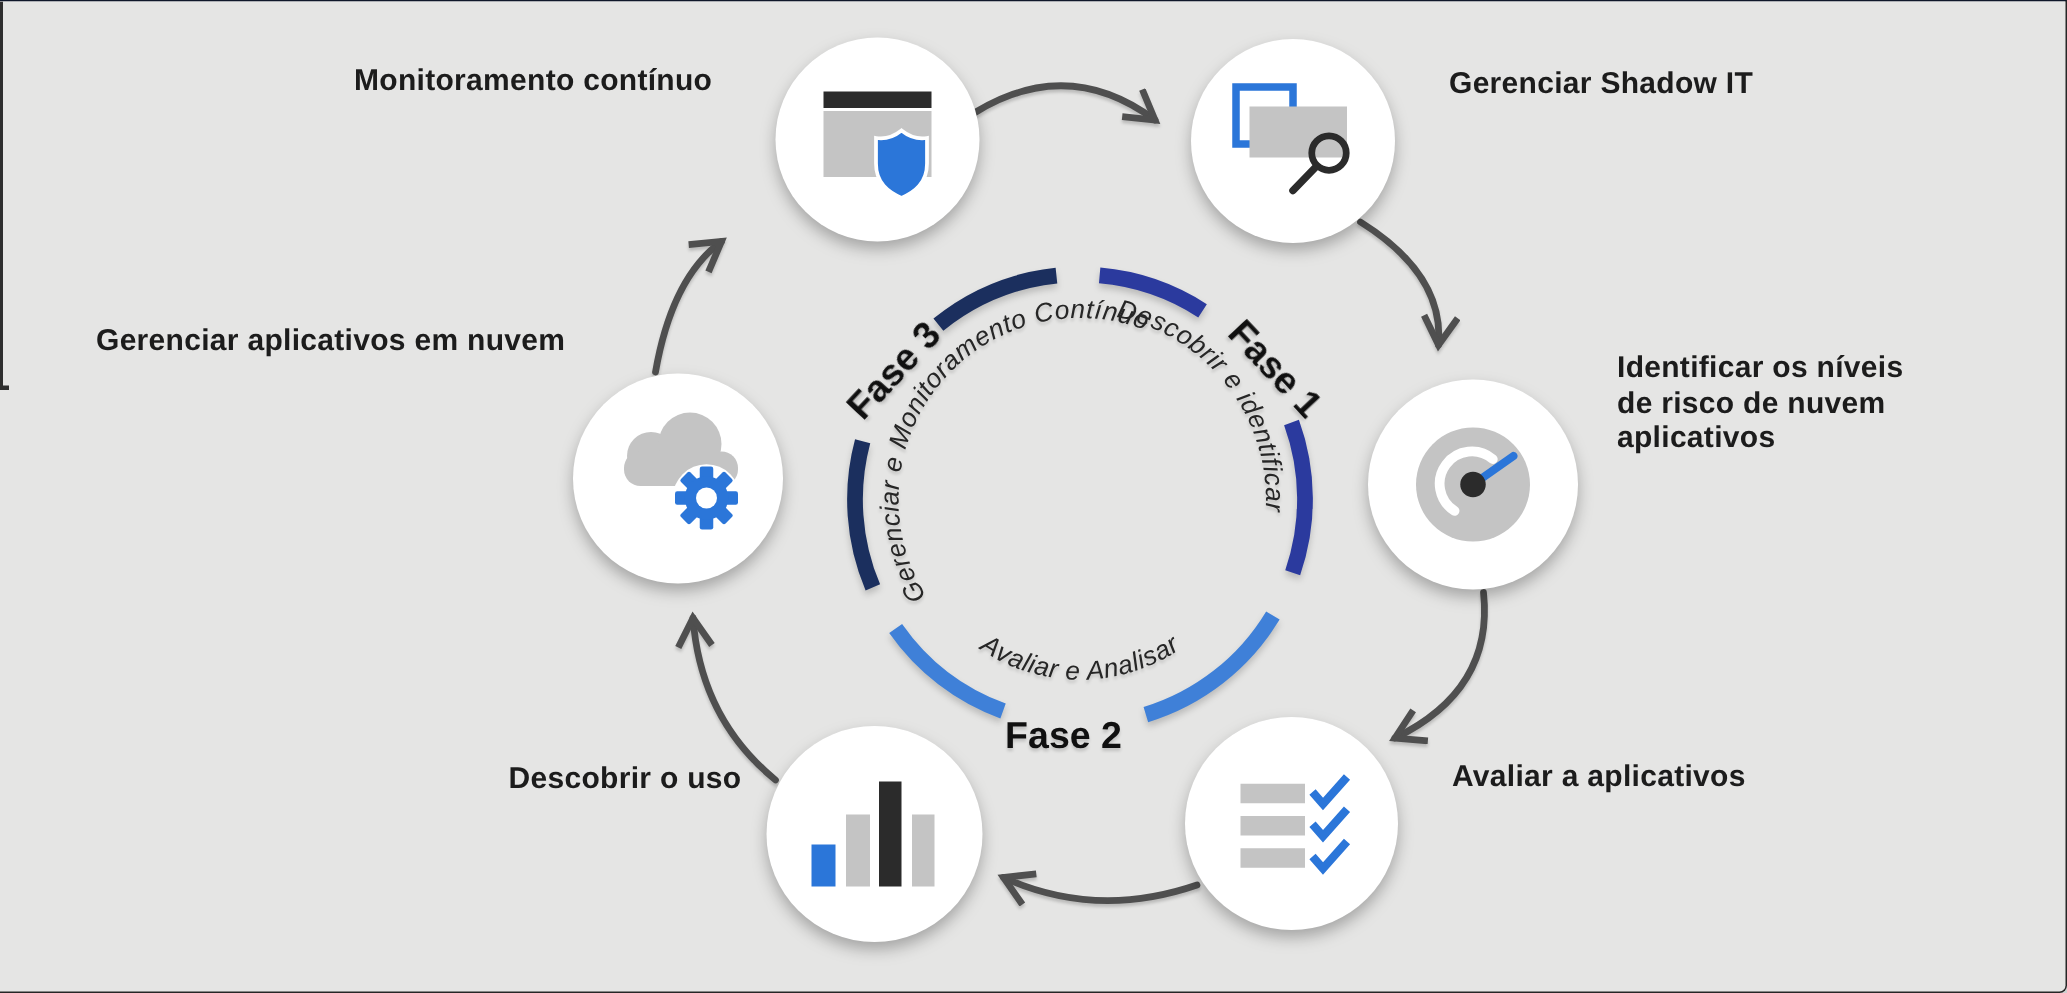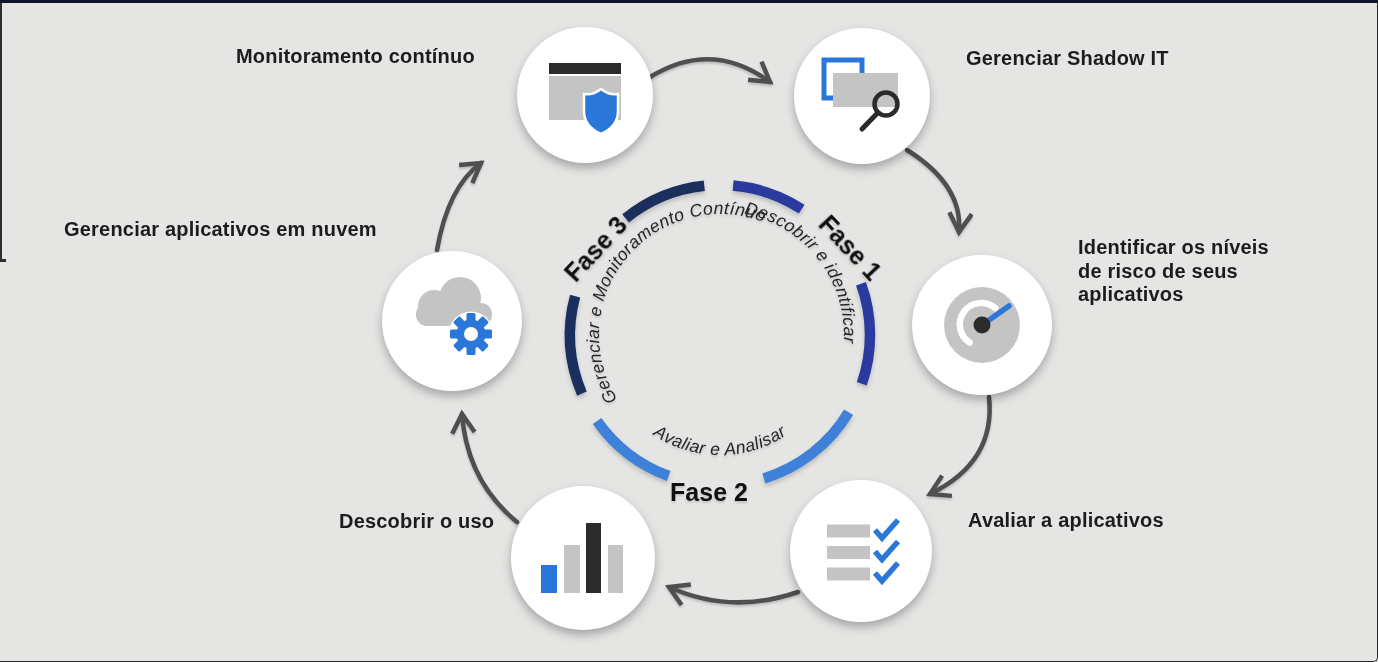--- a/index.html
+++ b/index.html
@@ -1,20 +1,20 @@
 <!DOCTYPE html>
 <html style="--background: #E5E5E4; --phase1_arc: #2B3A9E; --phase2_arc: #3F80D8; --phase3_arc: #1B2F5E; --icon_blue: #2B76D9; --icon_gray: #C4C4C4; --icon_dark: #2B2B2B; --arrow: #4F4F4F; --label_text: #1C1C1C;"><head>
 <meta charset="utf-8">
 <style>
   html,body{margin:0;padding:0;background:#cfcfcf;}
   .stage{
     position:relative;
     width:1378px;height:662px;
     background:var(--background,#E5E5E4);
-    border-top:3px solid #0f172a;
+    border-top:1px solid #0f172a;
     border-right:1px solid #262626;
     border-bottom:1px solid #262626;
     border-radius:0 0 5px 0;
     overflow:hidden;
     font-family:"Liberation Sans", sans-serif;
     box-sizing:border-box;
   }
   .left-edge-line{
     position:absolute;left:0;top:0;width:2px;height:258px;
     background:#2e2e2e;
@@ -78,21 +78,21 @@
 </head>
 <body>
 
 <div class="stage">
 
   <div class="left-edge-line"></div>
   <div class="left-edge-notch"></div>
 
   <div id="lbl-monitoring" class="step-label">Monitoramento contínuo</div>
   <div id="lbl-discover" class="step-label">Gerenciar Shadow IT</div>
-  <div id="lbl-identify" class="step-label">Identificar os níveis de risco de seus aplicativos</div>
+  <div id="lbl-identify" class="step-label">Identificar os níveis de risco de nuvem aplicativos</div>
   <div id="lbl-compliance" class="step-label">Avaliar a aplicativos</div>
   <div id="lbl-usage" class="step-label">Descobrir o uso</div>
   <div id="lbl-manage" class="step-label">Gerenciar aplicativos em nuvem</div>
 
   <svg width="1378" height="662" viewBox="0 0 1378 662">
     <defs>
       <marker id="arrowhead" markerUnits="strokeWidth" markerWidth="7" markerHeight="7" refX="4.6" refY="2.9" orient="auto">
         <polyline points="0.4,0.4 4.6,2.9 0.4,5.4" fill="none" stroke="#4F4F4F" stroke-width="1"></polyline>
       </marker>
       <path id="tp-gerenciar" d="M 618.5 397.9 A 121 121 0 0 1 765.3 219.8"></path>

